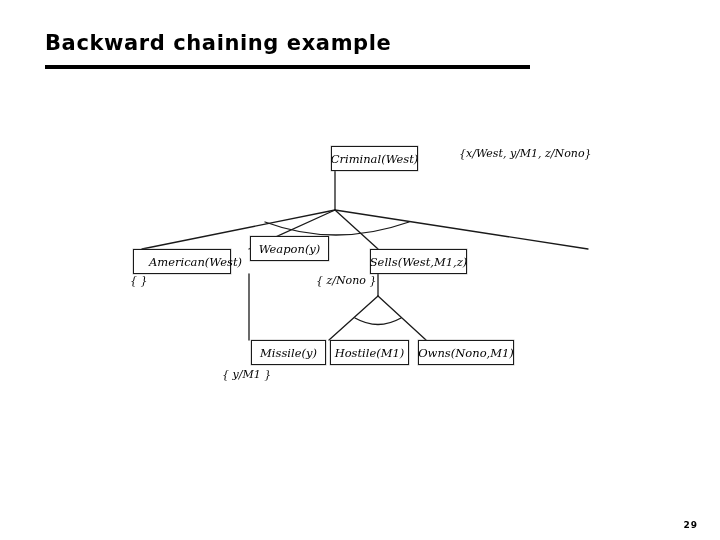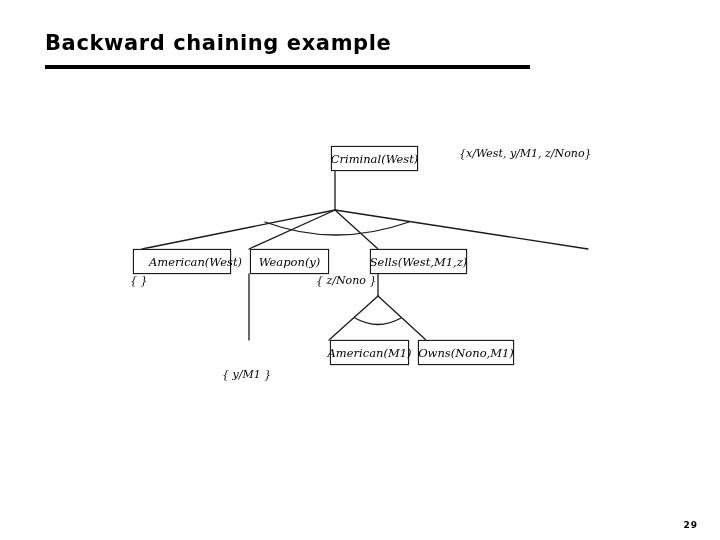--- a/index.html
+++ b/index.html
@@ -129,28 +129,31 @@
         <path d="M 355 318 Q 378 331 401 318"></path>
       </g>
     </svg>
 
     <div class="node" style="left:291px; top:146px; width:87px;  height:25px;">
         <span>Criminal(West)</span>
       </div>
     <div class="node" style="left:93px;  top:249px; width:98px;  height:25px;padding-left:27px;">
         <span>American(West)</span>
       </div>
-    <div class="node" style="left:210px; top:249px; width:79px;  height:25px;">
+    <div class="node" style="left:210px; top:236px; width:79px;  height:25px;">
         <span>Weapon(y)</span>
       </div>
     <div class="node" style="left:330px; top:249px; width:97px;  height:25px;">
         <span>Sells(West,M1,z)</span>
       </div>
+    <div class="node" style="left:211px; top:340px; width:75px;  height:25px;">
+        <span>Missile(y)</span>
+      </div>
     <div class="node" style="left:290px; top:340px; width:79px;  height:25px;">
-        <span>American(M1)</span>
+        <span>Hostile(M1)</span>
       </div>
     <div class="node" style="left:378px; top:340px; width:96px;  height:25px;text-align:right;">
         <span>Owns(Nono,M1)</span>
       </div>
 
     <div class="subst" style="left:459px; top:147px;text-align:right;">{x/West, y/M1, z/Nono}</div>
     <div class="subst" style="left:130px; top:274px;">{ }</div>
     <div class="subst" style="left:316px; top:274px;">{ z/Nono }</div>
     <div class="subst" style="left:222px; top:368px;">{ y/M1 }</div>
 

